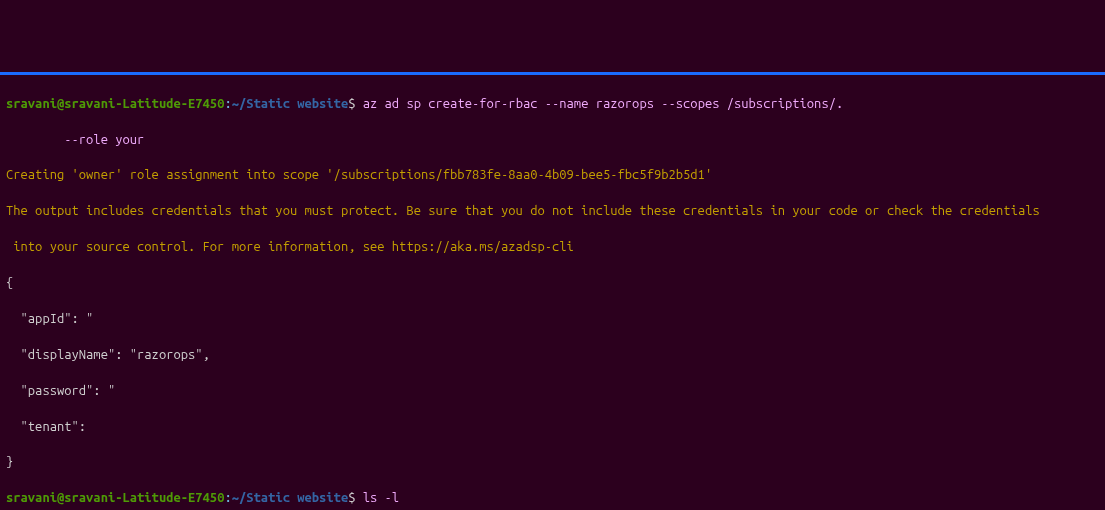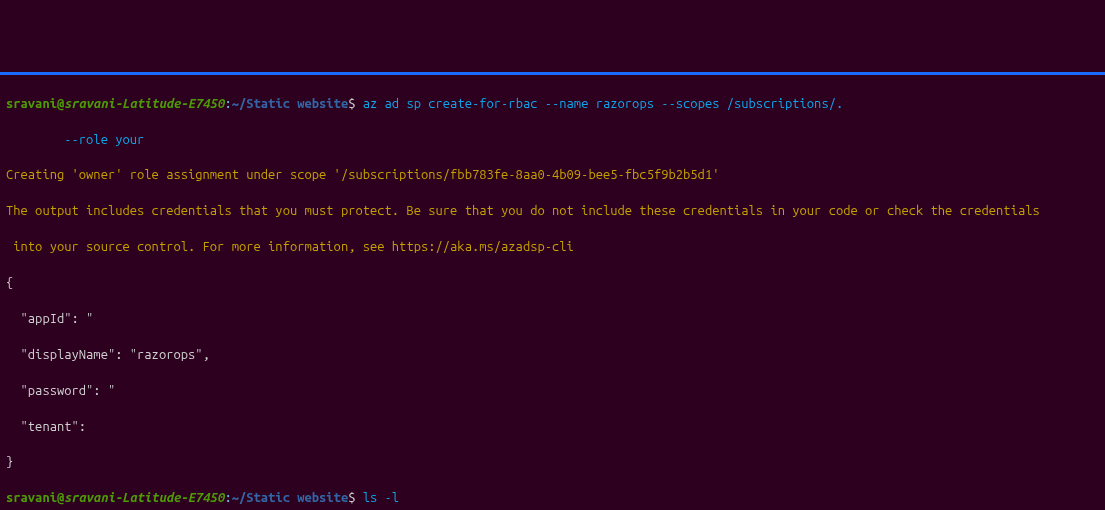--- a/index.html
+++ b/index.html
@@ -14,38 +14,38 @@
       width: 1105px;
       height: 510px;
       overflow: hidden;
     }
     .tab-bar {
       background: #1a6bff;
       height: 3px;
       margin: -4px -6px 2px -6px;
     }
     .prompt-user { color: #4e9a06; font-weight: bold; margin-top: 47px; }
-    .prompt-host { color: #4e9a06; font-weight: bold; font-style: italic; }
+    .prompt-host { color: #4e9a06; font-weight: bold; }
     .prompt-sep  { color: #72c1e8; }
     .prompt-path { color: #3465a4; font-weight: bold; }
     .prompt-dollar { color: #d0d0d0; }
-    .cmd { color: #0ea5e9; }
+    .cmd { color: #f0abfc; }
     .yellow { color: #c4a000; }
     .output { color: #d0d0d0; }
     .line { display: block; }
   </style>
 </head>
 <body>
 
 
 
 <div class="tab-bar"></div>
 <span class="line"><span class="prompt-user">sravani</span><span class="prompt-user">@</span><span class="prompt-host">sravani-Latitude-E7450</span><span class="prompt-sep">:</span><span class="prompt-path">~</span><span class="prompt-path">/Static website</span><span class="prompt-dollar">$</span><span class="cmd"> </span><span class="cmd">az ad sp create-for-rbac --name razorops --scopes /subscriptions/.</span></span>
 <span class="line cmd">        --role your</span>
-<span class="line yellow">Creating 'owner' role assignment under scope '/subscriptions/fbb783fe-8aa0-4b09-bee5-fbc5f9b2b5d1'</span>
+<span class="line yellow">Creating 'owner' role assignment into scope '/subscriptions/fbb783fe-8aa0-4b09-bee5-fbc5f9b2b5d1'</span>
 <span class="line yellow">The output includes credentials that you must protect. Be sure that you do not include these credentials in your code or check the credentials</span>
 <span class="line yellow"> into your source control. For more information, see https://aka.ms/azadsp-cli</span>
 <span class="line output">{</span>
 <span class="line output">  "appId": "</span>
 <span class="line output">  "displayName": "razorops",</span>
 <span class="line output">  "password": "</span>
 <span class="line output">  "tenant":</span>
 <span class="line output">}</span>
 <span class="line"><span class="prompt-user">sravani</span><span class="prompt-user">@</span><span class="prompt-host">sravani-Latitude-E7450</span><span class="prompt-sep">:</span><span class="prompt-path">~</span><span class="prompt-path">/Static website</span><span class="prompt-dollar">$</span><span class="cmd"> </span><span class="cmd">ls -l</span></span>
 

